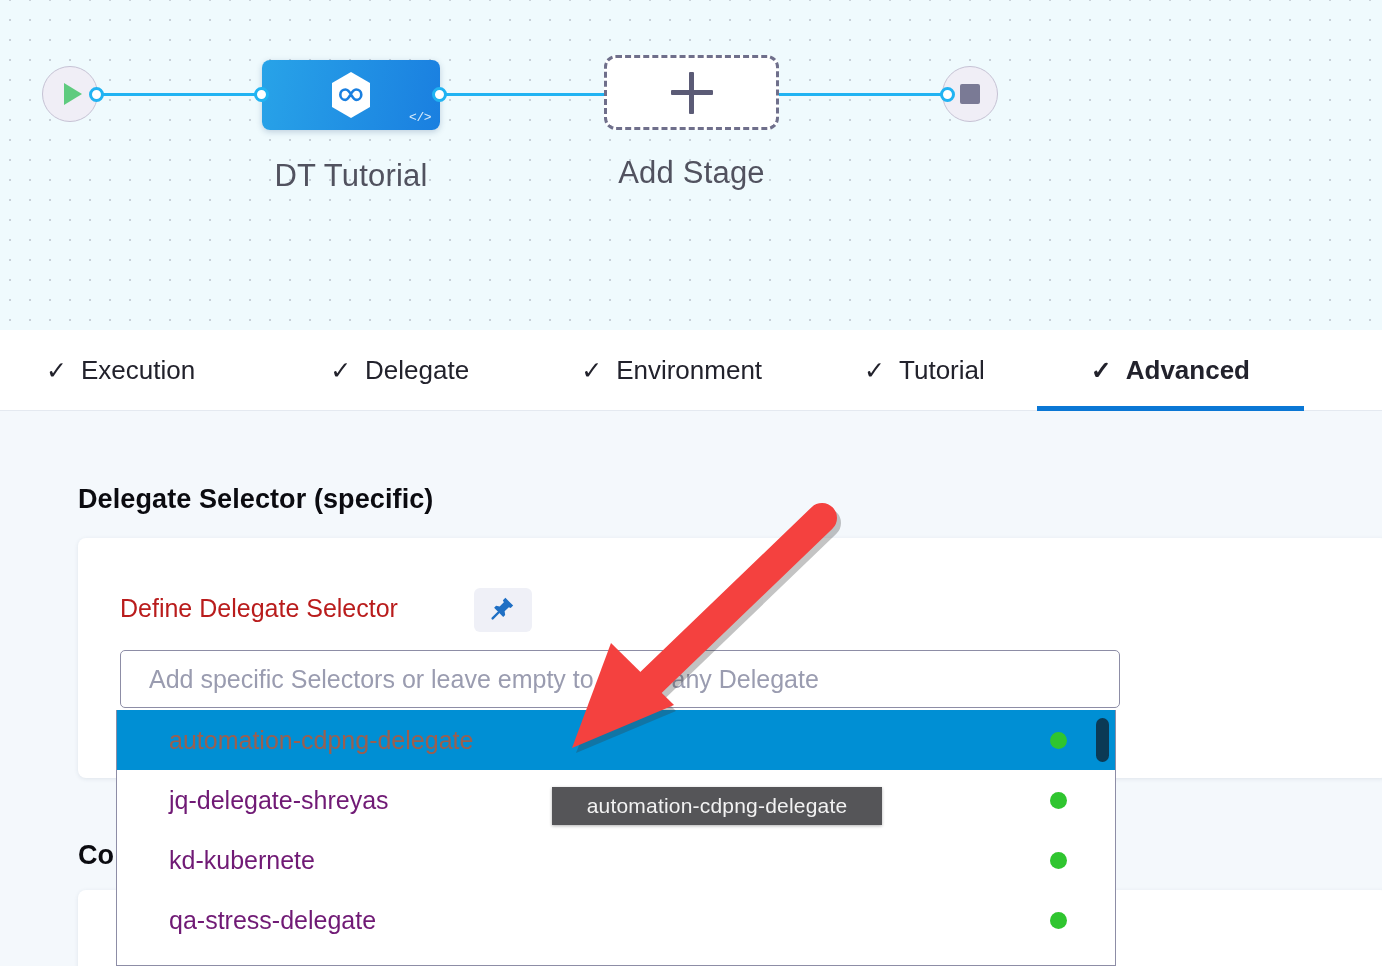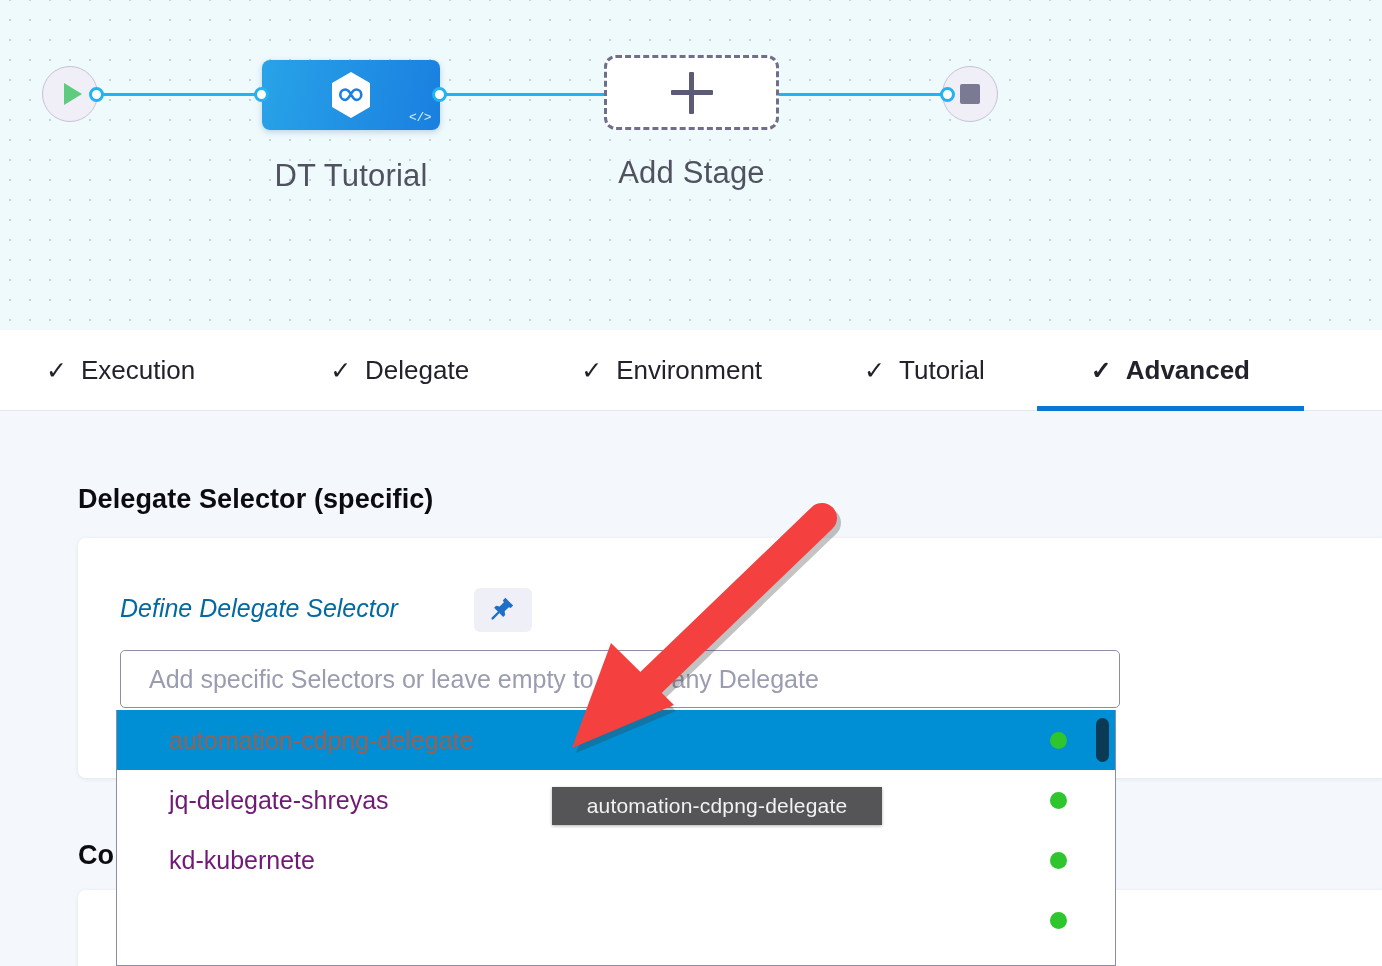--- a/index.html
+++ b/index.html
@@ -109,21 +109,21 @@
     position: absolute; left: 78px; top: 890px; width: 1310px; height: 130px;
     background: #ffffff; border-radius: 8px;
     box-shadow: 0 1px 4px rgba(40,60,90,.10);
   }
   .section-title2 {
     position: absolute; left: 78px; top: 840px;
     font-size: 27px; font-weight: bold; color: #0b0b10;
   }
   .field-label {
     position: absolute; left: 120px; top: 594px;
-    font-size: 25px; color: #0369a1; font-style: italic;
+    font-size: 25px; color: #b91c1c;
   }
   .pin-btn {
     position: absolute; left: 474px; top: 588px; width: 58px; height: 44px;
     background: #eff0f7; border-radius: 6px;
     display: flex; align-items: center; justify-content: center;
     cursor: pointer;
   }
 
   
   .selector-input {
@@ -258,20 +258,21 @@
     </div>
     <div class="opt">
       <span>jq-delegate-shreyas</span>
       <span class="dot"></span>
     </div>
     <div class="opt">
       <span>kd-kubernete</span>
       <span class="dot"></span>
     </div>
     <div class="opt">
+      <span>qa-stress-delegate</span>
       <span class="dot"></span>
     </div>
   </div>
 
   <div class="tooltip">automation-cdpng-delegate</div>
 
   <svg class="arrow-layer" viewBox="0 0 1382 966">
     <g>
       <g transform="translate(4,5)" opacity="0.30">
         <path d="M822 518 L640 693" stroke="#3a3a3a" stroke-width="30" stroke-linecap="round" fill="none"></path>

